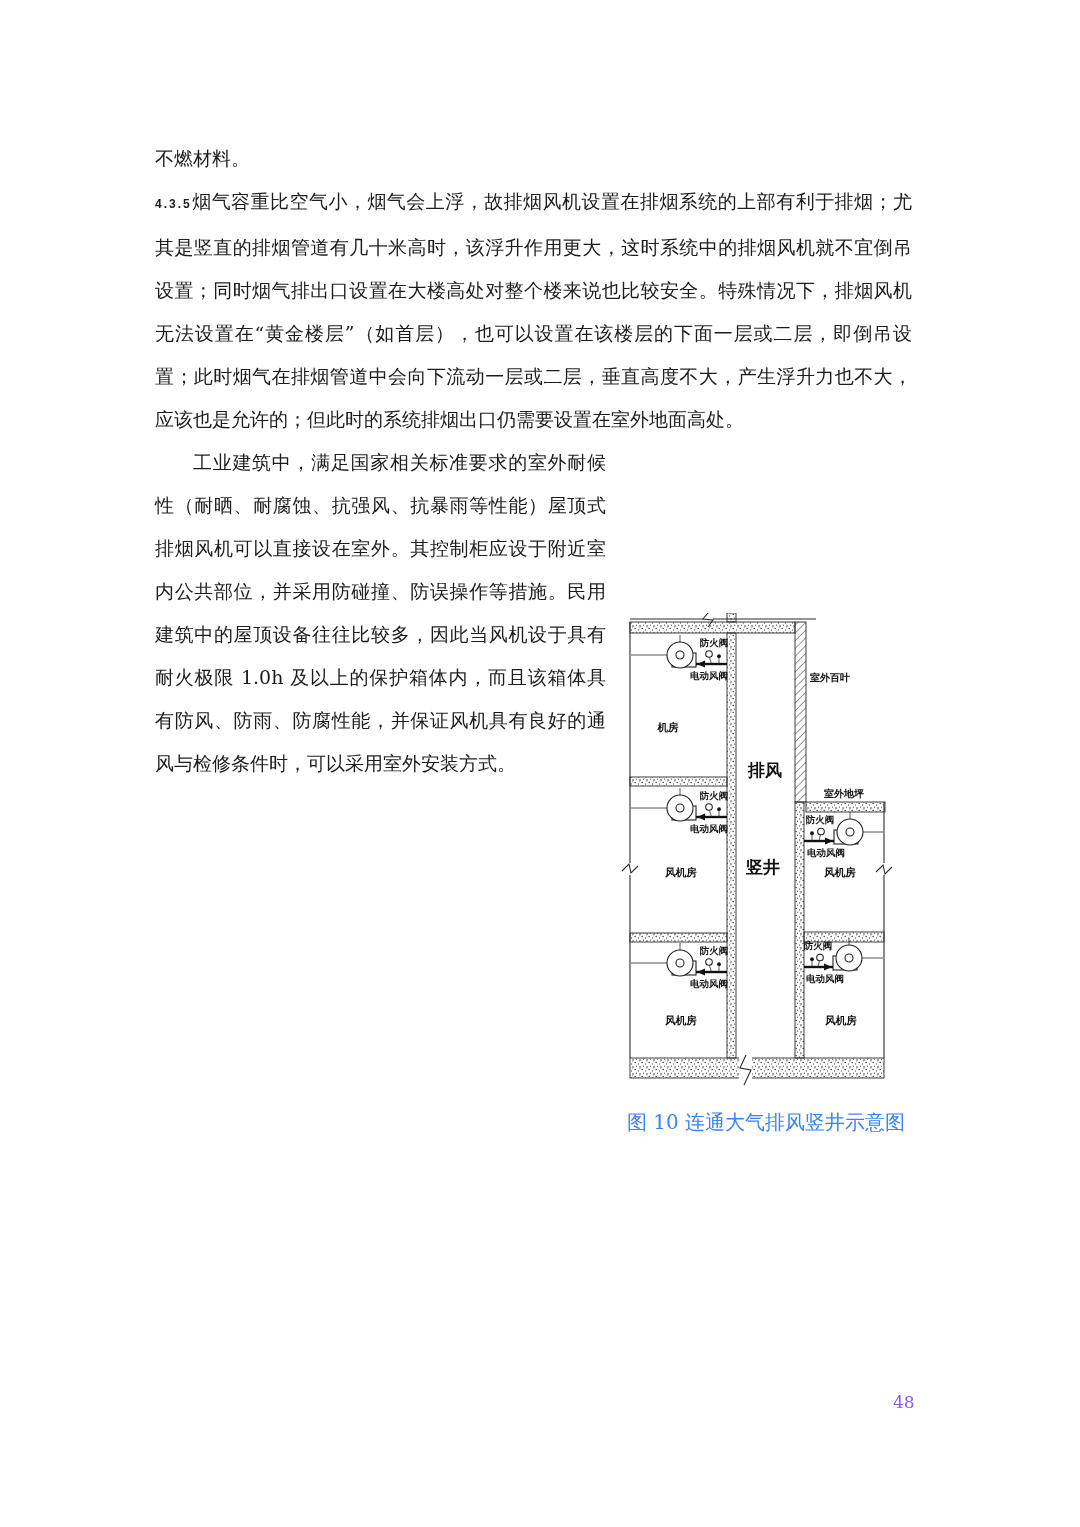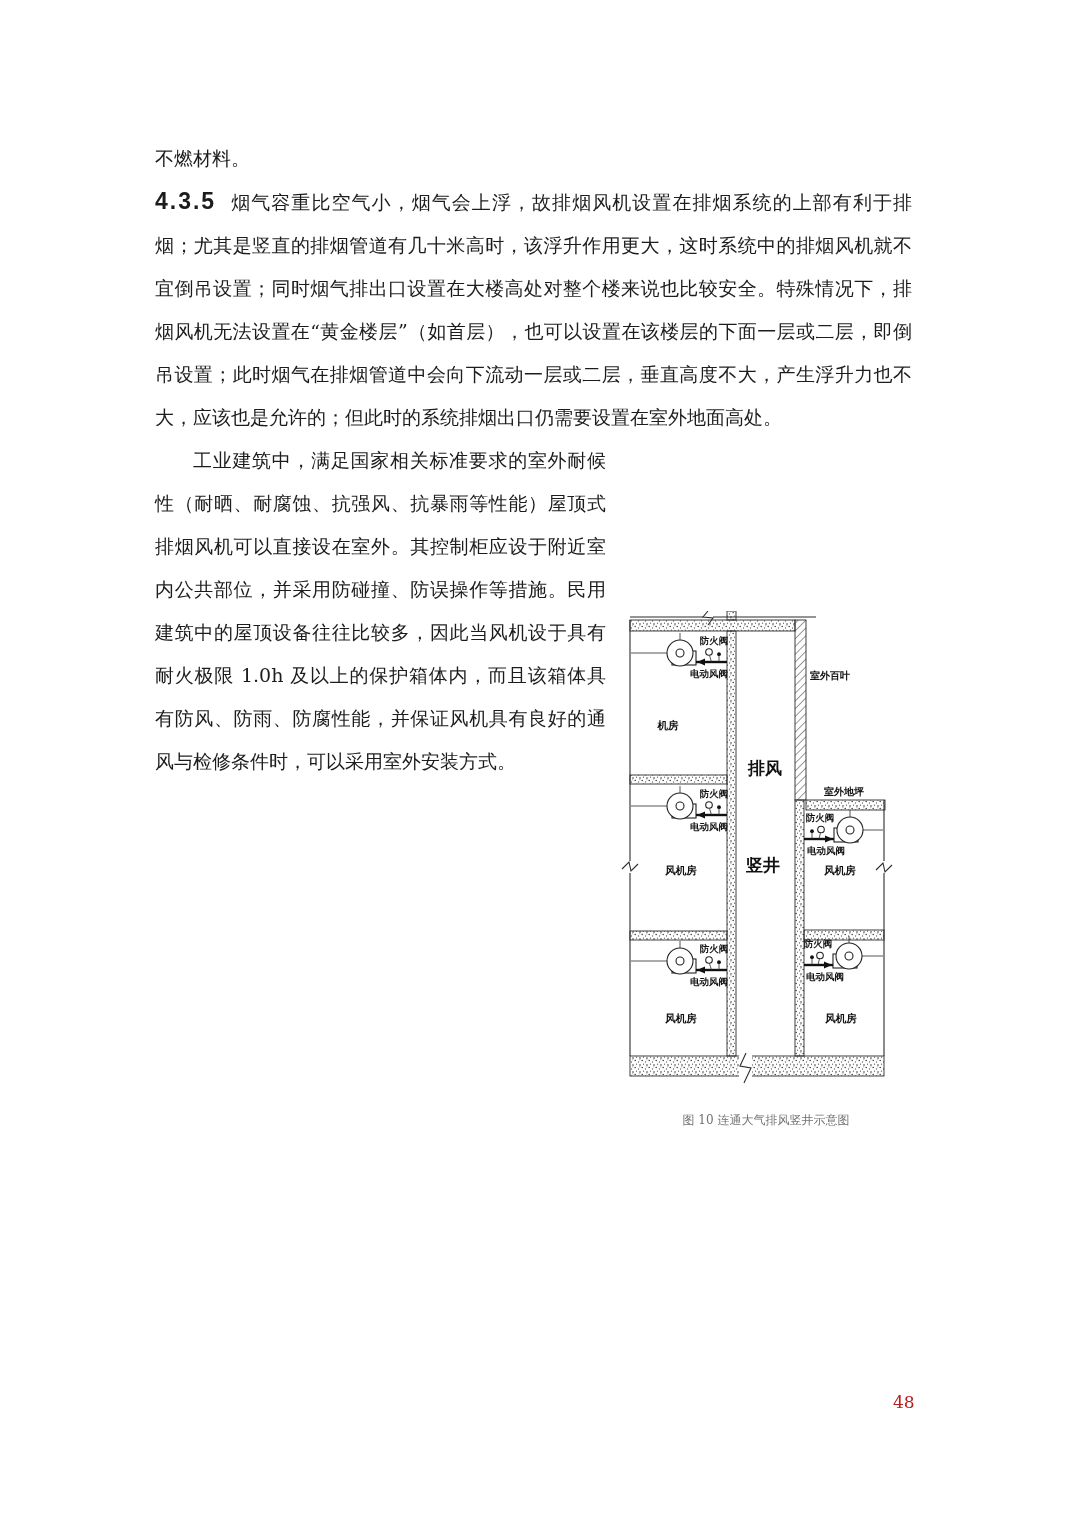--- a/index.html
+++ b/index.html
@@ -9,32 +9,32 @@
     overflow:hidden;
   }
   .doc {
     position:absolute; left:155px; top:137px; width:757px;
     font-size:19px; line-height:43px; text-align:justify;
   }
   .para { margin:0; }
   .para.indent { text-indent:2em; }
   .num {
     font-family:"Liberation Sans","DejaVu Sans",sans-serif;
-    font-weight:bold; font-size:23px; letter-spacing:2px; margin-right:14px;
+    font-weight:bold; font-size:12px; letter-spacing:2px; 
   }
   .fig {
     float:right; width:292px; margin:172px 0 0 14px; text-indent:0;
   }
   .fig svg { display:block; }
   .fig-caption {
-    text-align:center; font-size:12px; line-height:26px; margin-top:6px;
-    text-indent:0; color:#737373;
+    text-align:center; font-size:20px; line-height:26px; margin-top:6px;
+    text-indent:0; color:#3b82f6;
   }
   .pageno {
-    position:absolute; left:893px; top:1392px; font-size:17px; color:#b91c1c;
+    position:absolute; left:893px; top:1392px; font-size:17px; color:#8b5cf6;
   }
   
   .d-wall  { fill:url(#stip); stroke:#2b2b2b; stroke-width:0.9; }
   .d-hatch { fill:url(#hat);  stroke:#2b2b2b; stroke-width:0.9; }
   .d-line  { stroke:#2b2b2b; stroke-width:1.1; fill:none; }
   .d-thin  { stroke:#2b2b2b; stroke-width:0.8; fill:none; }
   .d-duct  { stroke:#111; stroke-width:2.4; }
   .d-part  { fill:#ffffff; stroke:#222; stroke-width:1.1; }
   .d-fill  { fill:#111; stroke:none; }
   .d-white { fill:#ffffff; stroke:none; }

